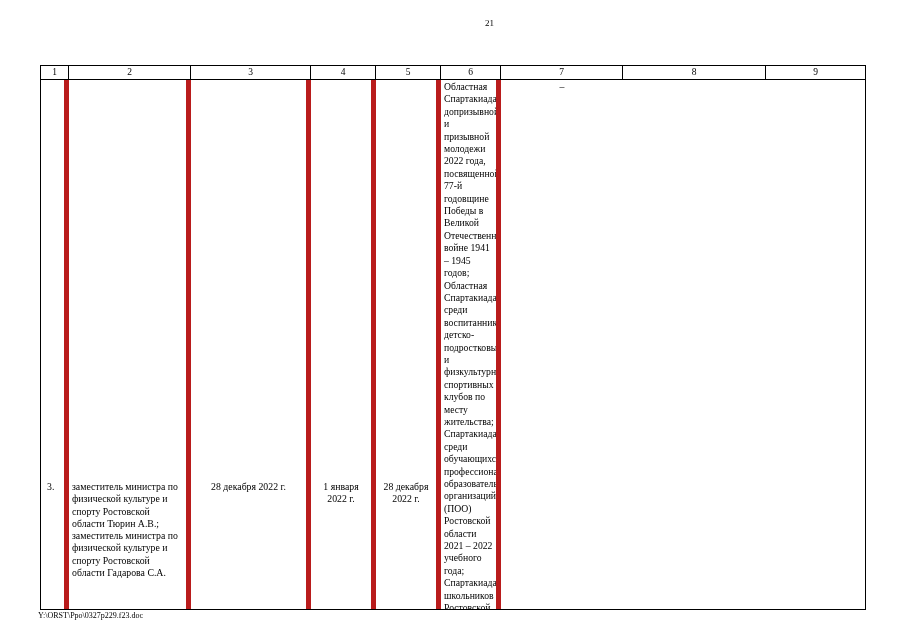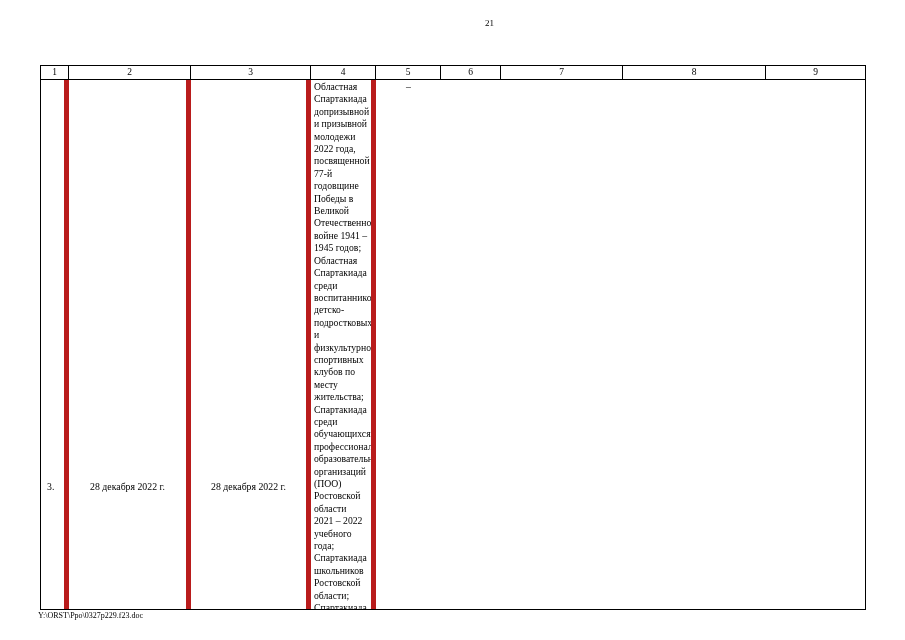--- a/index.html
+++ b/index.html
@@ -78,25 +78,31 @@
     <div class="hc">6</div>
     <div class="hc">7</div>
     <div class="hc">8</div>
     <div class="hc last">9</div>
 
     <div class="bc c1">
       <div class="push">3.</div>
     </div>
 
 
+    <div class="bc c3">
+      <div class="push">заместитель министра по физической культуре и спорту Ростовской области Тюрин А.В.; заместитель министра по физической культуре и спорту Ростовской области Гадарова С.А.</div>
+    </div>
 
     <div class="bc c4">
       <div class="push">28 декабря 2022 г.</div>
     </div>
 
+    <div class="bc c5">
+      <div class="push">1 января 2022 г.</div>
+    </div>
 
     <div class="bc c6">
       <div class="push">28 декабря 2022 г.</div>
     </div>
 
 
     <div class="bc c8">
       <div>Областная Спартакиада допризывной и призывной молодежи 2022 года, посвященной 77-й годовщине Победы в Великой Отечественной войне 1941 – 1945 годов; Областная Спартакиада среди воспитанников детско-подростковых и физкультурно-спортивных клубов по месту жительства; Спартакиада среди обучающихся профессиональных образовательных организаций (ПОО) Ростовской области 2021 – 2022 учебного года; Спартакиада школьников Ростовской области; Спартакиада инвалидов Ростовской области 2022 года; Спартакиада Ростовской региональной организации ОГО ВФСО «Динамо» среди сотрудников правоохранительных органов и органов безопасности Ростовской области 2022 года. Аккредитовано 22 спортивных федераций по 22 видам спорта проведены многоэтапные комплексные Спартакиады Дона, школьников Ростовской области; допризывной и призывной молодежи 2022 года, посвященной 77-й годовщине Победы в Великой Отечественной войне 1941 – 1945 годов;</div>
     </div>
 

